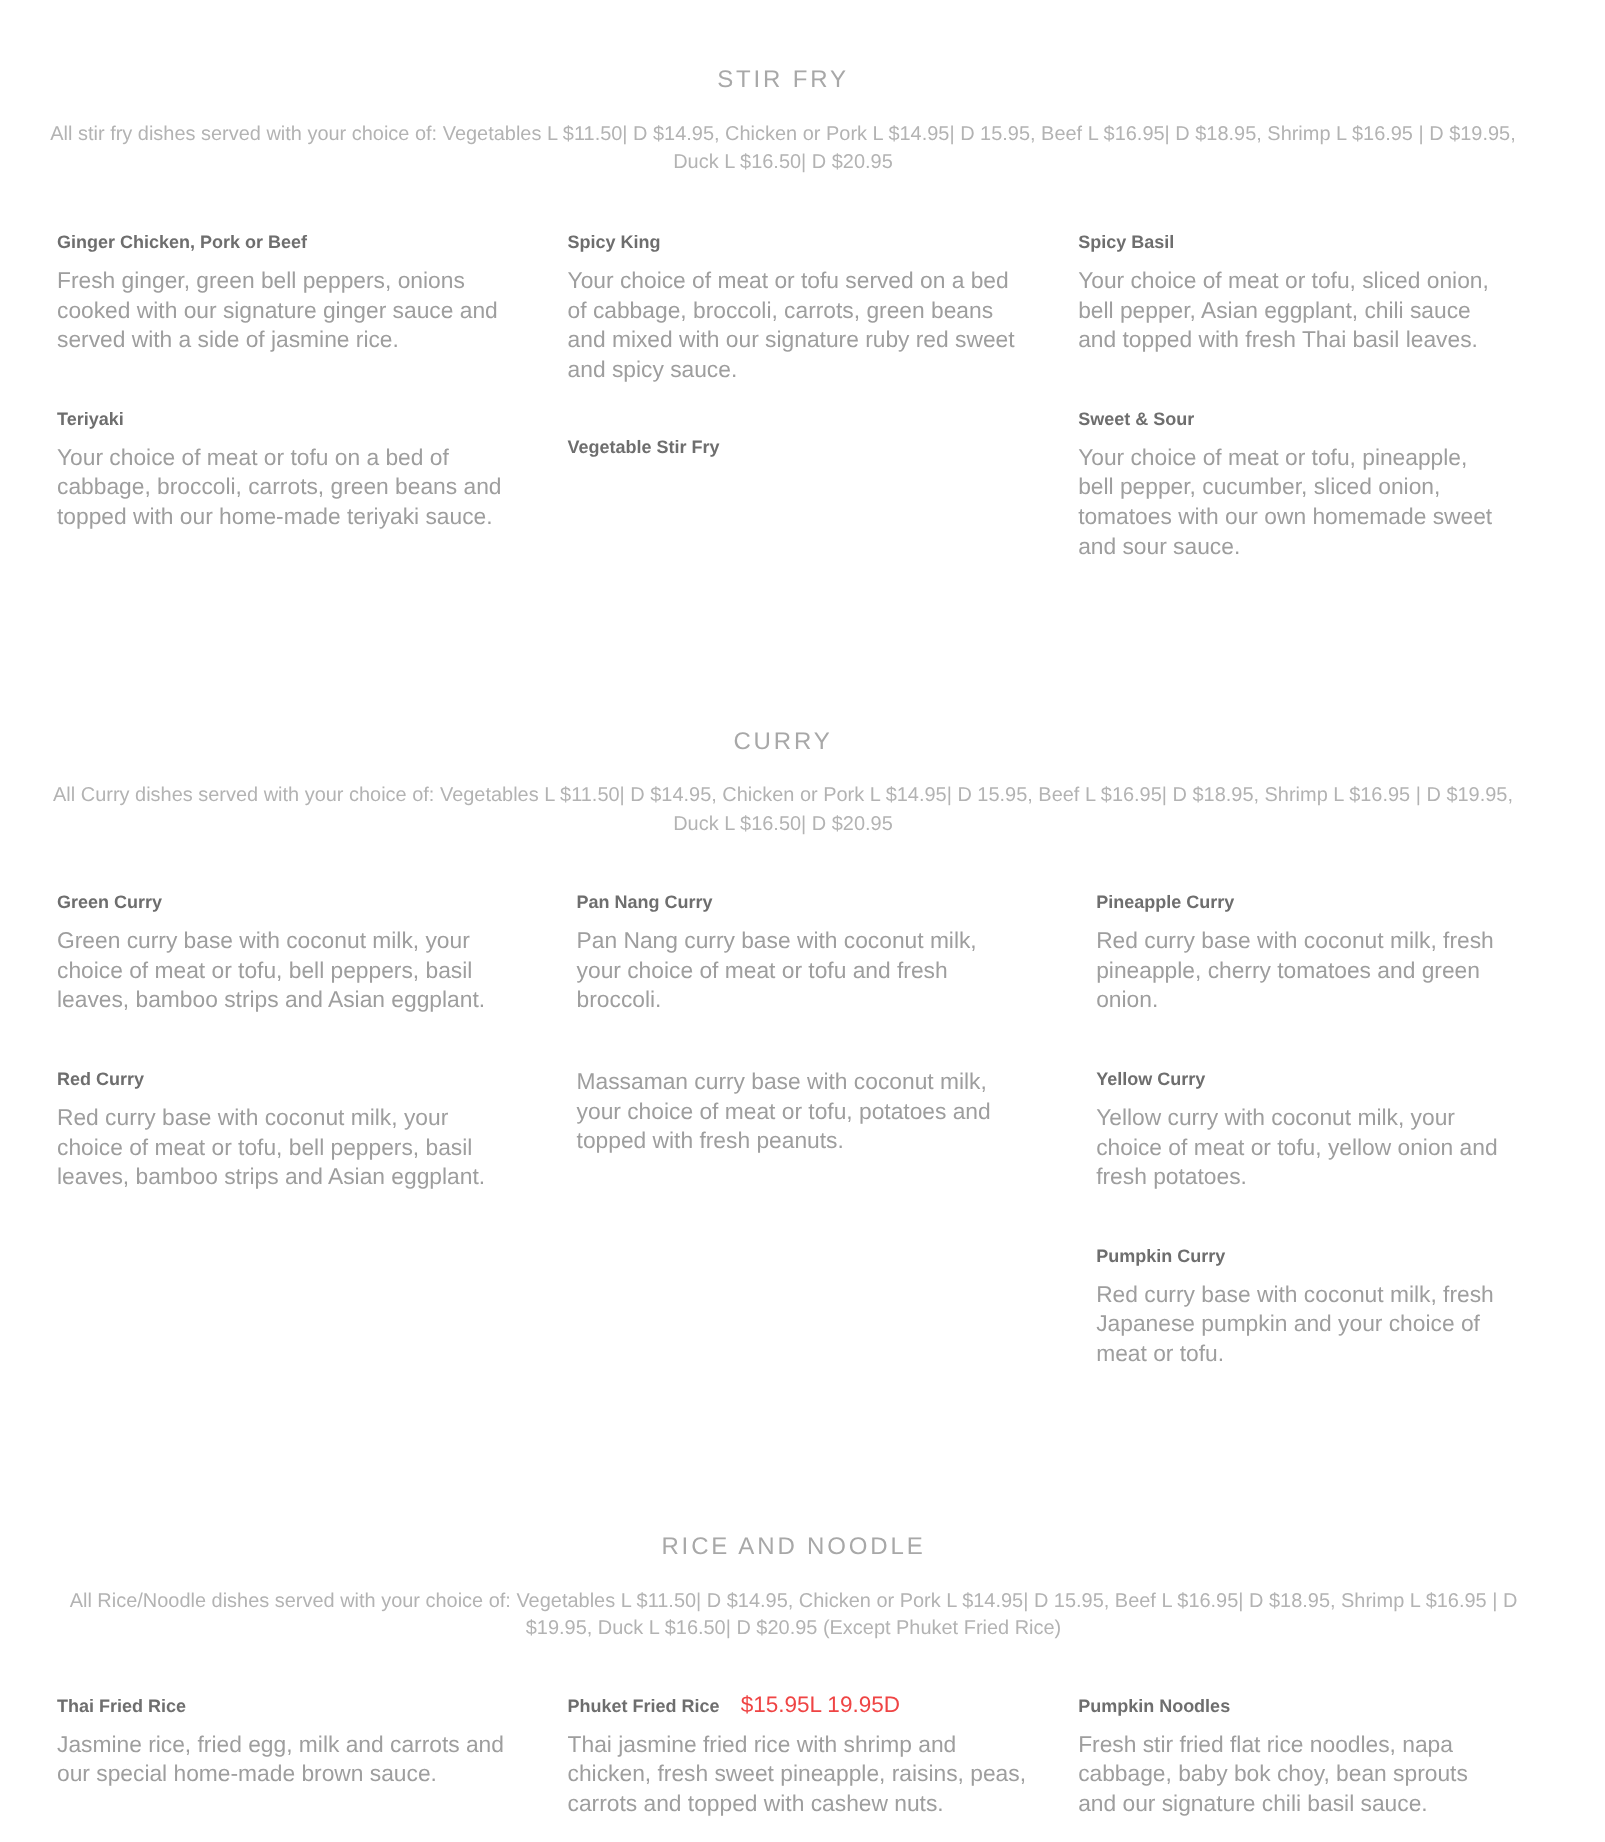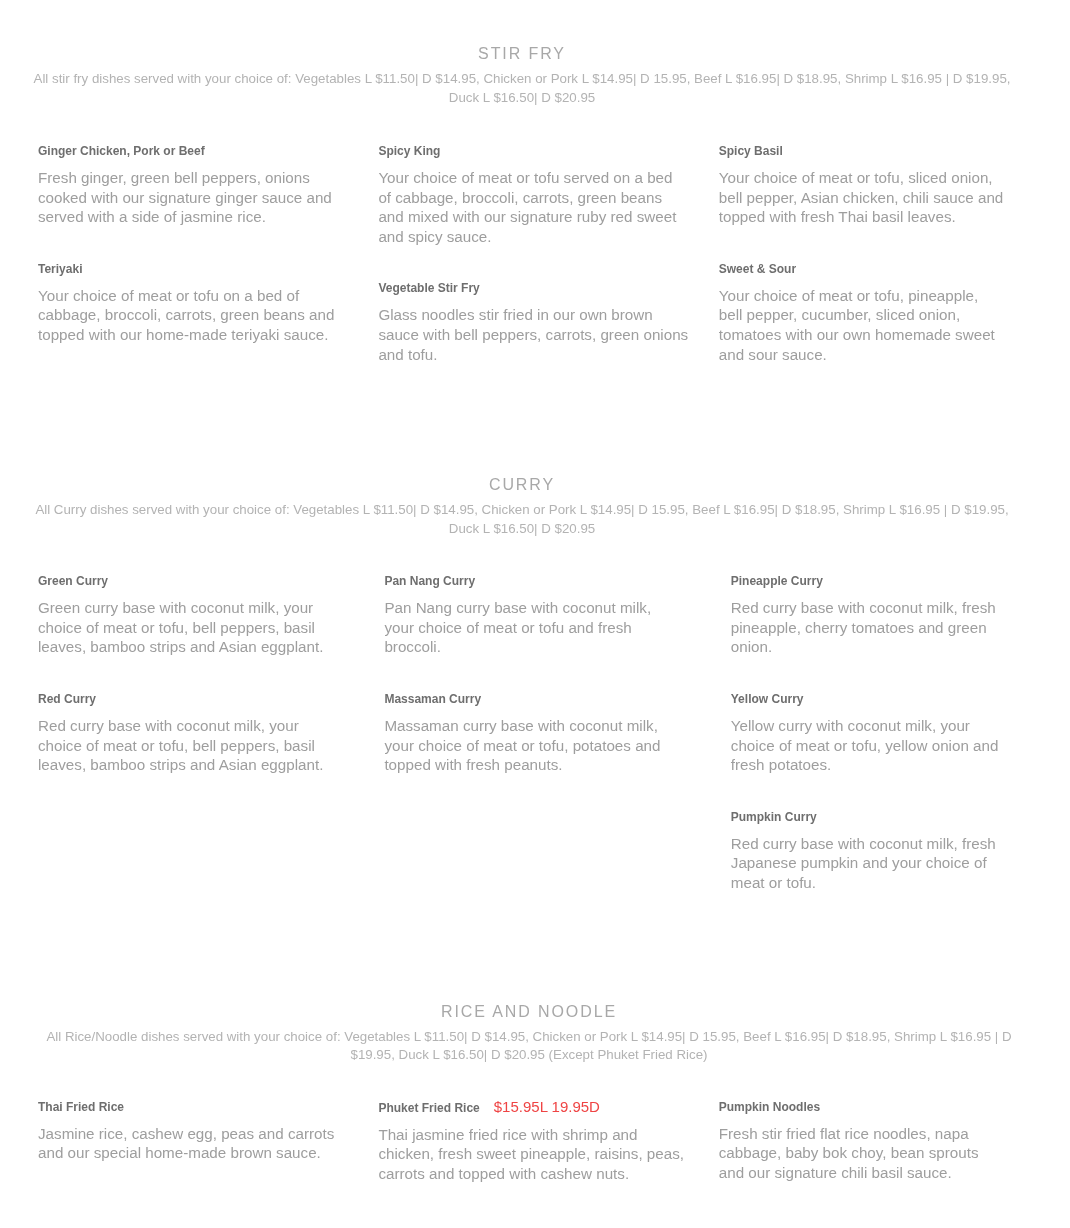--- a/index.html
+++ b/index.html
@@ -37,21 +37,21 @@
     color: #a8a8a8;
     font-weight: 400;
     text-transform: uppercase;
     margin: 0;
   }
   .section-note {
     font-size: 13.3px;
     line-height: 18.5px;
     color: #b3b3b3;
     font-weight: 400;
-    margin: 6px auto 0 auto;
+    margin: 16px auto 0 auto;
     max-width: 1004px;
   }
 
   
   .cols {
     display: flex;
     align-items: flex-start;
     box-sizing: border-box;
     padding: 0 38px 0 38px;
   }
@@ -140,30 +140,29 @@
           <div class="dish-headline">
             <h3 class="dish-name">Spicy King</h3>
           </div>
           <p class="dish-desc">Your choice of meat or tofu served on a bed of cabbage, broccoli, carrots, green beans and mixed with our signature ruby red sweet and spicy sauce.</p>
         </div>
         <div class="dish-gap"></div>
         <div class="dish">
           <div class="dish-headline">
             <h3 class="dish-name">Vegetable Stir Fry</h3>
           </div>
-          <p class="dish-desc">Glass noodles stir fried in our own brown sauce with bell peppers, carrots, green onions and tofu.</p>
         </div>
       </div>
 
       <div class="col col-3">
         <div class="dish">
           <div class="dish-headline">
             <h3 class="dish-name">Spicy Basil</h3>
           </div>
-          <p class="dish-desc">Your choice of meat or tofu, sliced onion, bell pepper, Asian chicken, chili sauce and topped with fresh Thai basil leaves.</p>
+          <p class="dish-desc">Your choice of meat or tofu, sliced onion, bell pepper, Asian eggplant, chili sauce and topped with fresh Thai basil leaves.</p>
         </div>
         <div class="dish-gap"></div>
         <div class="dish">
           <div class="dish-headline">
             <h3 class="dish-name">Sweet &amp; Sour</h3>
           </div>
           <p class="dish-desc">Your choice of meat or tofu, pineapple, bell pepper, cucumber, sliced onion, tomatoes with our own homemade sweet and sour sauce.</p>
         </div>
       </div>
 
@@ -195,23 +194,20 @@
 
       <div class="col col-2">
         <div class="dish">
           <div class="dish-headline">
             <h3 class="dish-name">Pan Nang Curry</h3>
           </div>
           <p class="dish-desc">Pan Nang curry base with coconut milk, your choice of meat or tofu and fresh broccoli.</p>
         </div>
         <div class="dish-gap"></div>
         <div class="dish">
-          <div class="dish-headline">
-            <h3 class="dish-name">Massaman Curry</h3>
-          </div>
           <p class="dish-desc">Massaman curry base with coconut milk, your choice of meat or tofu, potatoes and topped with fresh peanuts.</p>
         </div>
       </div>
 
       <div class="col col-3">
         <div class="dish">
           <div class="dish-headline">
             <h3 class="dish-name">Pineapple Curry</h3>
           </div>
           <p class="dish-desc">Red curry base with coconut milk, fresh pineapple, cherry tomatoes and green onion.</p>
@@ -240,21 +236,21 @@
       <h2 class="section-title">RICE AND NOODLE</h2>
       <p class="section-note">All Rice/Noodle dishes served with your choice of: Vegetables L $11.50| D $14.95, Chicken or Pork L $14.95| D 15.95, Beef L $16.95| D $18.95, Shrimp L $16.95 | D $19.95, Duck L $16.50| D $20.95 (Except Phuket Fried Rice)</p>
     </div>
     <div class="cols">
 
       <div class="col col-1">
         <div class="dish">
           <div class="dish-headline">
             <h3 class="dish-name">Thai Fried Rice</h3>
           </div>
-          <p class="dish-desc">Jasmine rice, cashew egg, peas and carrots and our special home-made brown sauce.</p>
+          <p class="dish-desc">Jasmine rice, fried egg, milk and carrots and our special home-made brown sauce.</p>
         </div>
       </div>
 
       <div class="col col-2">
         <div class="dish">
           <div class="dish-headline">
             <h3 class="dish-name">Phuket Fried Rice</h3>
             <span class="dish-price">$15.95L 19.95D</span>
           </div>
           <p class="dish-desc">Thai jasmine fried rice with shrimp and chicken, fresh sweet pineapple, raisins, peas, carrots and topped with cashew nuts.</p>

